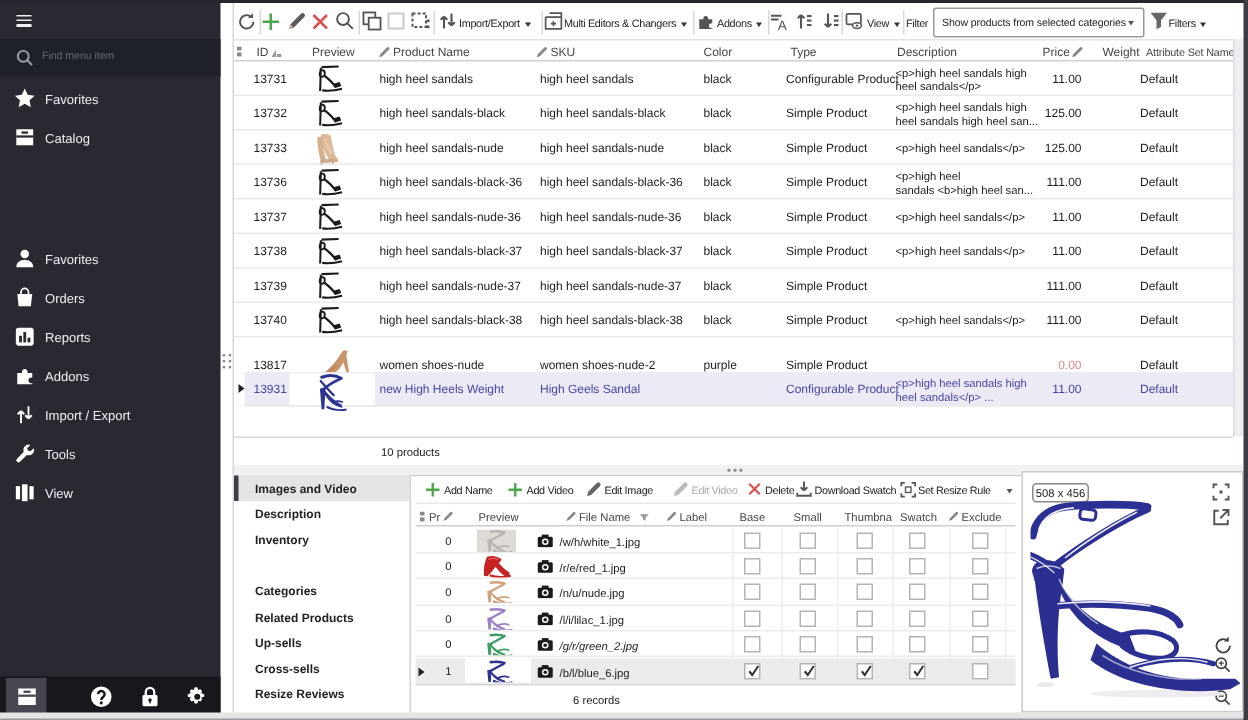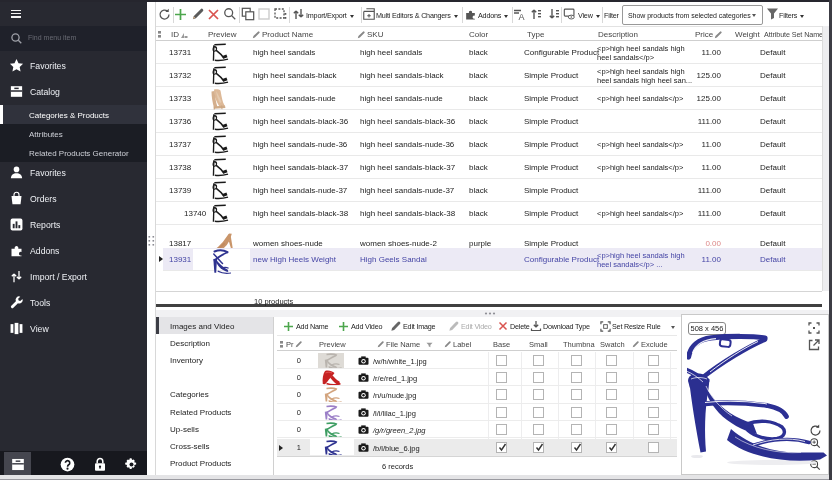--- a/index.html
+++ b/index.html
@@ -25,25 +25,25 @@
 .tbtext { font-size:7.2px; color:#222; white-space:nowrap; letter-spacing:-0.2px; }
 .sep { position:absolute; top:5px; width:1px; height:16px; background:#d8d8d8; }
 .caret { display:inline-block; width:0; height:0; border-left:2.5px solid transparent; border-right:2.5px solid transparent; border-top:3px solid #333; vertical-align:middle; margin-left:3px; }
 
 #gridhead { left:156px; top:26px; width:666px; height:15px; border-bottom:1px solid #cfcfcf; border-top:1px solid #e2e2e2; background:#fff; }
 .hcell { position:absolute; top:3px; font-size:8px; color:#444; white-space:nowrap; }
 .row { position:absolute; left:156px; width:666px; height:23px; border-bottom:1px solid #e9e9e9; font-size:8px; }
 .rc { position:absolute; white-space:nowrap; }
 .desc { line-height:9px; font-size:7.5px; }
 #scrollv { left:822px; top:26px; width:7px; height:265px; background:#eeeef0; border-left:1px solid #dcdcdc; }
-#footer1 { left:156px; top:291px; width:666px; height:16px; border-top:1px solid #d5d5d5; border-bottom:3px solid #404040; }
+#footer1 { left:156px; top:291px; width:666px; height:26px; border-top:1px solid #d5d5d5; border-bottom:5px solid #404040; }
 #splitter { left:156px; top:310px; width:673px; height:7px; background:#f1f1f3; }
 
 #tabs { left:156px; top:317px; width:118px; height:158px; background:#fff; border-right:1px solid #d0d0d0; }
-.tab { position:absolute; left:0; width:117px; height:17.2px; font-size:8px; color:#222; }
+.tab { position:absolute; left:0; width:117px; height:17.2px; font-size:8px; color:#222;font-weight:bold; }
 .tab span { position:absolute; left:14px; top:50%; transform:translateY(-50%); white-space:nowrap; }
 #seltab { background:#e4e4e7; border-left:3px solid #3c3d45; }
 #seltab span { left:11px; }
 #midbar { left:277px; top:317px; width:400px; height:18px; }
 #gridhead2 { left:277px; top:335px; width:400px; height:16px; border-bottom:1px solid #cfcfcf; border-top:1px solid #e8e8e8; }
 .h2cell { position:absolute; top:4px; font-size:7.5px; color:#444; white-space:nowrap; }
 .brow { position:absolute; left:277px; width:400px; height:17.4px; border-bottom:1px solid #ececec; font-size:7.5px; }
 .cb { position:absolute; width:11px; height:11px; border:1px solid #b4b4b4; background:#fff; top:3px; }
 #footer2 { left:277px; top:456px; width:400px; height:18px; border-top:1px solid #d5d5d5; }
 
@@ -67,27 +67,20 @@
   <svg class="icon" style="left:9px;top:58px" width="15" height="15" viewBox="0 0 24 24">
       <path d="M12 1.5l3.2 6.8 7.3 0.9-5.4 5 1.4 7.3-6.5-3.6-6.5 3.6 1.4-7.3-5.4-5 7.3-0.9z" fill="#fff"></path>
     </svg>
   <span class="mtext" style="top:61px">Favorites</span>
   <svg class="icon" style="left:9px;top:84px" width="15" height="15" viewBox="0 0 24 24">
       <path d="M3 3.5h18v17h-18z" fill="#fff"></path>
       <rect x="3" y="10" width="18" height="2.4" fill="#282931"></rect>
       <rect x="8.5" y="5.8" width="7" height="2.4" fill="#282931"></rect>
     </svg>
   <span class="mtext" style="top:86.5px">Catalog</span>
-  <div id="submenu">
-    <div id="selsub">
-        <span class="stext" style="top:5.5px;color:#fff;left:26px;">Categories &amp; Products</span>
-      </div>
-    <span class="stext" style="top:24.5px">Attributes</span>
-    <span class="stext" style="top:43.5px">Related Products Generator</span>
-  </div>
   <svg class="icon" style="left:9px;top:165px" width="15" height="15" viewBox="0 0 24 24">
       <circle cx="12" cy="7" r="4.5" fill="#fff"></circle>
       <path d="M3 21c0-5 4-8 9-8s9 3 9 8z" fill="#fff"></path>
     </svg>
   <span class="mtext" style="top:168px">Favorites</span>
   <svg class="icon" style="left:9px;top:191px" width="15" height="15" viewBox="0 0 24 24">
       <path d="M4 8h16l-1.5 13h-13z" fill="#fff"></path>
       <path d="M8 10V6a4 4 0 0 1 8 0v4" fill="none" stroke="#fff" stroke-width="1.8"></path>
     </svg>
   <span class="mtext" style="top:194px">Orders</span>
@@ -336,20 +329,21 @@
             <path d="M9.8 9 C13.5 11.8,16.5 14.8,18.5 17.8" stroke-width="1.7"></path>
             <path d="M8.5 20 C13.5 20.6,18.5 20,23 18.8" stroke-width="1.5"></path>
           </g>
           <path d="M8.3 4.5 C10.6 4.5,11.4 6.2,11 8 C10.7 9.6,9.6 10.8,8.2 10.8 C6.6 10.8,5.8 9.4,6 7.7 C6.2 5.9,7 4.5,8.3 4.5 Z M8.2 5.9 C7.5 5.9,7.2 6.8,7.1 7.8 C7 8.8,7.4 9.5,8.2 9.5 C9 9.5,9.6 8.7,9.7 7.7 C9.8 6.7,9.2 5.9,8.2 5.9 Z" fill="#1a1a1a"></path>
           <path d="M16.8 15.2 l4.4 -1.4 1.2 3 -4.4 1.5 z" fill="#1a1a1a"></path>
         </svg></span>
       <span class="rc" style="left:97px;top:7px;">high heel sandals-black-36</span>
       <span class="rc" style="left:204px;top:7px;">high heel sandals-black-36</span>
       <span class="rc" style="left:313px;top:7px;">black</span>
       <span class="rc" style="left:368px;top:7px;">Simple Product</span>
+      <span class="rc desc" style="left:441px;top:3px;">&lt;p&gt;high heel<br>sandals &lt;b&gt;high heel san...</span>
       <span class="rc" style="left:525px;top:7px;width:40px;text-align:right;color:#1c1c1c">111.00</span>
       <span class="rc" style="left:604px;top:7px;">Default</span>
     </div>
     <div class="row" style="top:133px;color:#1c1c1c">
       <span class="rc" style="left:13px;top:7px;width:22px;text-align:right;">13737</span>
       <span class="rc" style="left:51px;top:1px;"><svg width="22" height="21" viewBox="0 0 24 23">
           <g stroke="#1a1a1a" fill="none">
             <path d="M8 3 L20.5 2.5" stroke-width="1.5"></path>
             <path d="M7.5 3.5 L7 20.5" stroke-width="1.5"></path>
             <path d="M9.8 9 C13.5 11.8,16.5 14.8,18.5 17.8" stroke-width="1.7"></path>
@@ -399,21 +393,21 @@
           <path d="M16.8 15.2 l4.4 -1.4 1.2 3 -4.4 1.5 z" fill="#1a1a1a"></path>
         </svg></span>
       <span class="rc" style="left:97px;top:7px;">high heel sandals-nude-37</span>
       <span class="rc" style="left:204px;top:7px;">high heel sandals-nude-37</span>
       <span class="rc" style="left:313px;top:7px;">black</span>
       <span class="rc" style="left:368px;top:7px;">Simple Product</span>
       <span class="rc" style="left:525px;top:7px;width:40px;text-align:right;color:#1c1c1c">111.00</span>
       <span class="rc" style="left:604px;top:7px;">Default</span>
     </div>
     <div class="row" style="top:202px;color:#1c1c1c">
-      <span class="rc" style="left:28px;top:7px;width:22px;text-align:center;">13740</span>
+      <span class="rc" style="left:13px;top:7px;width:22px;text-align:center;">13740</span>
       <span class="rc" style="left:51px;top:1px;"><svg width="22" height="21" viewBox="0 0 24 23">
           <g stroke="#1a1a1a" fill="none">
             <path d="M8 3 L20.5 2.5" stroke-width="1.5"></path>
             <path d="M7.5 3.5 L7 20.5" stroke-width="1.5"></path>
             <path d="M9.8 9 C13.5 11.8,16.5 14.8,18.5 17.8" stroke-width="1.7"></path>
             <path d="M8.5 20 C13.5 20.6,18.5 20,23 18.8" stroke-width="1.5"></path>
           </g>
           <path d="M8.3 4.5 C10.6 4.5,11.4 6.2,11 8 C10.7 9.6,9.6 10.8,8.2 10.8 C6.6 10.8,5.8 9.4,6 7.7 C6.2 5.9,7 4.5,8.3 4.5 Z M8.2 5.9 C7.5 5.9,7.2 6.8,7.1 7.8 C7 8.8,7.4 9.5,8.2 9.5 C9 9.5,9.6 8.7,9.7 7.7 C9.8 6.7,9.2 5.9,8.2 5.9 Z" fill="#1a1a1a"></path>
           <path d="M16.8 15.2 l4.4 -1.4 1.2 3 -4.4 1.5 z" fill="#1a1a1a"></path>
         </svg></span>
@@ -493,21 +487,21 @@
   <div class="tab" style="top:68.8px">
       <span>Categories</span>
     </div>
   <div class="tab" style="top:103.2px">
       <span>Up-sells</span>
     </div>
   <div class="tab" style="top:120.4px">
       <span>Cross-sells</span>
     </div>
   <div class="tab" style="top:137.6px">
-      <span>Product Products</span>
+      <span>Resize Reviews</span>
     </div>
 </div>
 
 <div id="midbar" class="abs">
   <svg class="icon" style="left:6px;top:4px" width="11" height="11" viewBox="0 0 11 11">
       <path d="M5.5 1v9M1 5.5h9" stroke="#4ca64c" stroke-width="1.6"></path>
     </svg>
   <span class="tbtext abs" style="left:19px;top:5px">Add Name</span>
   <svg class="icon" style="left:61px;top:4px" width="11" height="11" viewBox="0 0 11 11">
       <path d="M5.5 1v9M1 5.5h9" stroke="#4ca64c" stroke-width="1.6"></path>
@@ -522,21 +516,21 @@
     </svg>
   <span class="tbtext abs" style="left:184px;top:5px;color:#aaa;">Edit Video</span>
   <svg class="icon" style="left:221px;top:4px" width="10" height="10" viewBox="0 0 10 10">
       <path d="M1.5 1.5l7 7M8.5 1.5l-7 7" stroke="#d9534f" stroke-width="1.5"></path>
     </svg>
   <span class="tbtext abs" style="left:233px;top:5px">Delete</span>
   <svg class="icon" style="left:253px;top:3px" width="12" height="12" viewBox="0 0 12 12">
       <path d="M6 1v6M6 7L3.8 4.8M6 7l2.2-2.2" stroke="#555" stroke-width="1.3" fill="none"></path>
       <path d="M1.5 8.5v2h9v-2" stroke="#555" stroke-width="1.2" fill="none"></path>
     </svg>
-  <span class="tbtext abs" style="left:266px;top:5px">Download Type</span>
+  <span class="tbtext abs" style="left:266px;top:5px">Download Swatch</span>
   <svg class="icon" style="left:323px;top:4px" width="11" height="11" viewBox="0 0 12 12">
       <path d="M1 3.5v-2.5h2.5M8.5 1h2.5v2.5M11 8.5v2.5h-2.5M3.5 11h-2.5v-2.5" fill="none" stroke="#555" stroke-width="1.3"></path>
       <rect x="4" y="4" width="4" height="4" fill="none" stroke="#555" stroke-width="1"></rect>
     </svg>
   <span class="tbtext abs" style="left:335px;top:5px">Set Resize Rule</span>
   <span class="caret abs" style="left:391px;top:9px;border-top-color:#555;"></span>
 </div>
 
 <div id="gridhead2" class="abs">
   <svg class="icon" style="left:3px;top:5px" width="4" height="7" viewBox="0 0 4 7">

